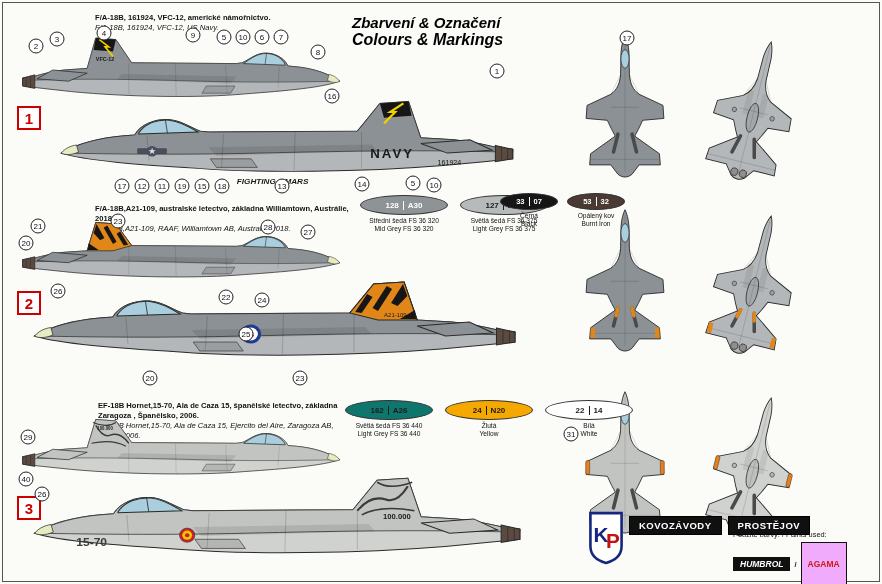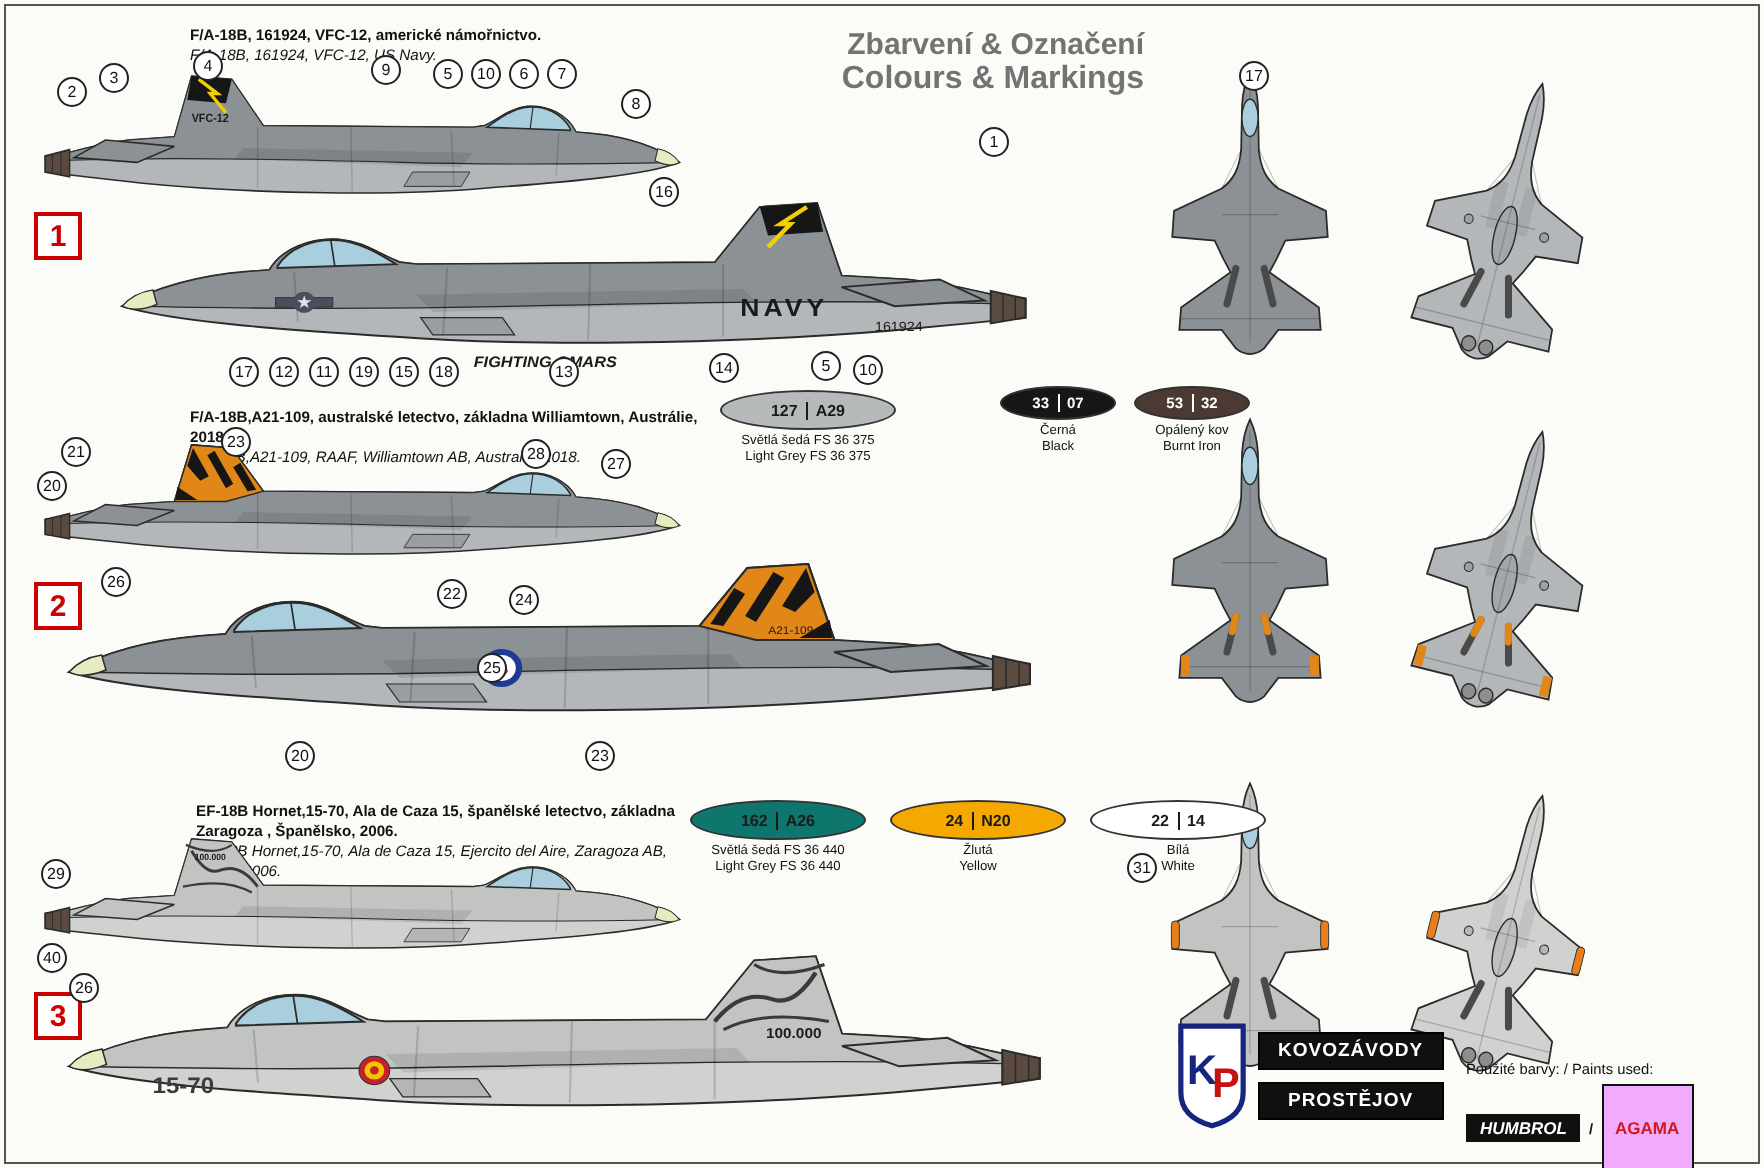--- a/index.html
+++ b/index.html
@@ -1,19 +1,19 @@
 <!DOCTYPE html>
 <html><head>
 <meta charset="utf-8">
 <style>
   html,body{margin:0;padding:0;background:#d8d8d8;}
   .page{position:relative;width:882px;height:584px;background:#fbfbf8;
         font-family:"Liberation Sans",sans-serif;overflow:hidden;margin:0 auto;}
   .frame{position:absolute;inset:2px;border:1px solid #555;pointer-events:none;}
-  .title{position:absolute;left:352px;top:14px;width:220px;text-align:right;color:#737373;}
+  .title{position:absolute;left:352px;top:14px;width:220px;text-align:left;color:#000000;font-style:italic;}
   .title .l1{font-size:15px;font-weight:bold;}
   .title .l2{font-size:16px;font-weight:bold;}
   .desc{position:absolute;font-size:7.6px;line-height:1.3;color:#111;width:265px;}
   .desc .cs{font-weight:bold;}
   .desc .en{font-style:italic;}
   .secnum{position:absolute;width:20px;height:20px;border:2px solid #cc0000;color:#cc0000;
           font-weight:bold;font-size:15px;display:flex;align-items:center;justify-content:center;background:#fff;}
   .callout{position:absolute;width:13px;height:13px;border:1px solid #222;border-radius:50%;
            background:#fff;font-size:8px;color:#111;display:flex;align-items:center;justify-content:center;
            transform:translate(-50%,-50%);z-index:30;}
@@ -25,21 +25,21 @@
   .pill span{padding:0 4px;}
   .pill .pr{border-left:1px solid currentColor;}
   .pill.small{height:15px;min-width:38px;font-size:7.5px;}
   .sl{font-size:6.6px;line-height:1.2;color:#111;}
   .acwrap{position:absolute;z-index:5;}
   .acwrap svg{display:block;width:100%;height:100%;}
   .planwrap{position:absolute;z-index:5;}
   .planwrap svg{display:block;width:100%;height:100%;}
   .rot{transform:rotate(14deg);}
   .footer{position:absolute;left:588px;top:511px;display:flex;align-items:flex-start;z-index:20;}
-  .brandbars{margin-left:5px;display:flex;flex-direction:column;gap:6px;margin-top:5px;}
+  .brandbars{margin-left:5px;display:flex;flex-direction:row;gap:6px;margin-top:5px;}
   .bar{background:#101010;color:#fff;font-weight:bold;font-size:9.5px;padding:3px 9px;
        letter-spacing:.5px;border:1px solid #000;text-align:center;}
   .paints{position:absolute;left:733px;top:530px;width:140px;font-size:7.4px;color:#111;z-index:20;}
   .pbrands{margin-top:3px;display:flex;align-items:center;gap:4px;}
   .humbrol{background:#101010;color:#fff;font-style:italic;font-weight:bold;font-size:8.5px;padding:2px 7px;}
   .slash{font-weight:bold;}
   .agama{border:1.5px solid #101010;color:#cc1a1a;font-weight:bold;font-size:8.5px;padding:16px 6px;background:#f0abfc;}
 </style>
 </head>
 <body>
@@ -63,20 +63,28 @@
   <div class="desc" style="left:98px;top:401px;width:255px;">
     <div class="cs">EF-18B Hornet,15-70, Ala de Caza 15, španělské letectvo, základna Zaragoza , Španělsko, 2006.</div>
     <div class="en">EF-18B Hornet,15-70, Ala de Caza 15, Ejercito del Aire, Zaragoza AB, Spain, 2006.</div>
   </div>
 
   <div class="secnum" style="left:17px;top:106px;">1</div>
   <div class="secnum" style="left:17px;top:291px;">2</div>
   <div class="secnum" style="left:17px;top:496px;">3</div>
 
   <div class="swatch-row" style="left:360px;top:195px;">
+      <div class="swatch" style="width: 88px;">
+        <div class="pill " style="background:#8e9396;color:#ffffff">
+         <span class="pl">128</span>
+         <span class="pr">A30</span>
+       </div>
+       <div class="sl">Střední šedá FS 36 320</div>
+       <div class="sl">Mid Grey FS 36 320</div>
+      </div>
       <div class="swatch" style="width: 88px;">
         <div class="pill " style="background:#b6babb;color:#1a1a1a">
          <span class="pl">127</span>
          <span class="pr">A29</span>
        </div>
        <div class="sl">Světlá šedá FS 36 375</div>
        <div class="sl">Light Grey FS 36 375</div>
       </div>
     </div>
   <div class="swatch-col" style="left:500px;top:193px;">

